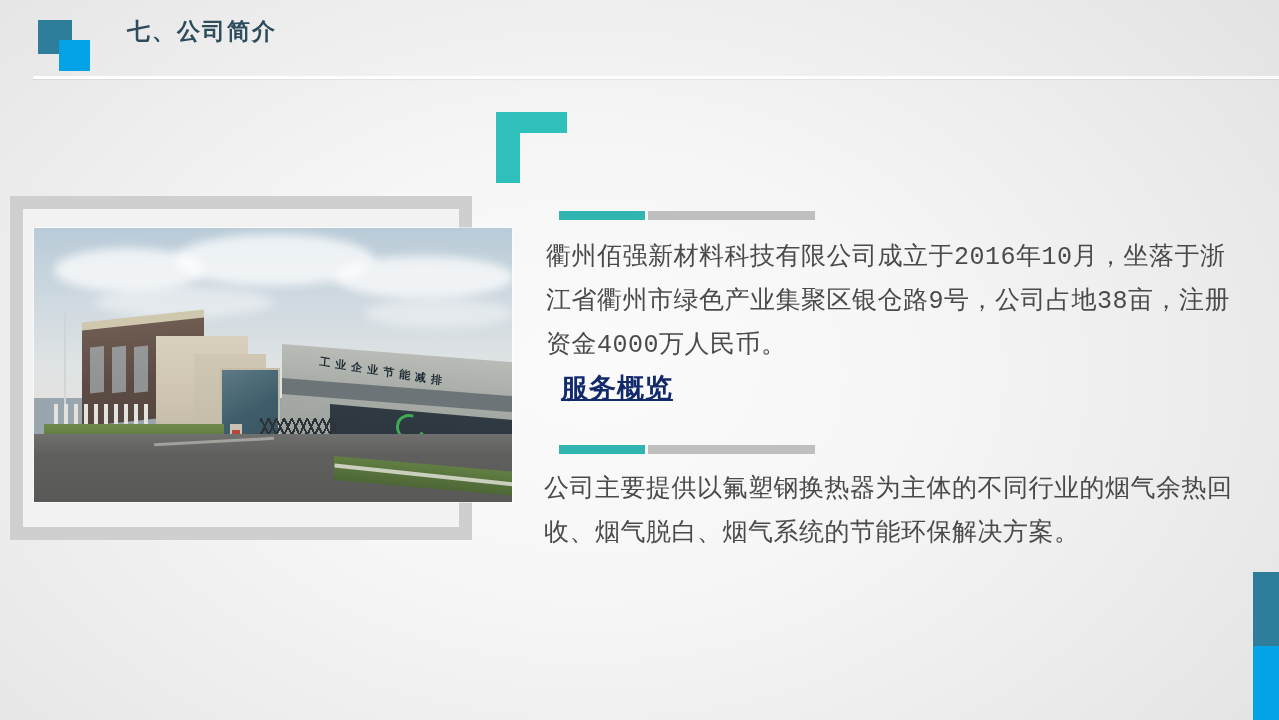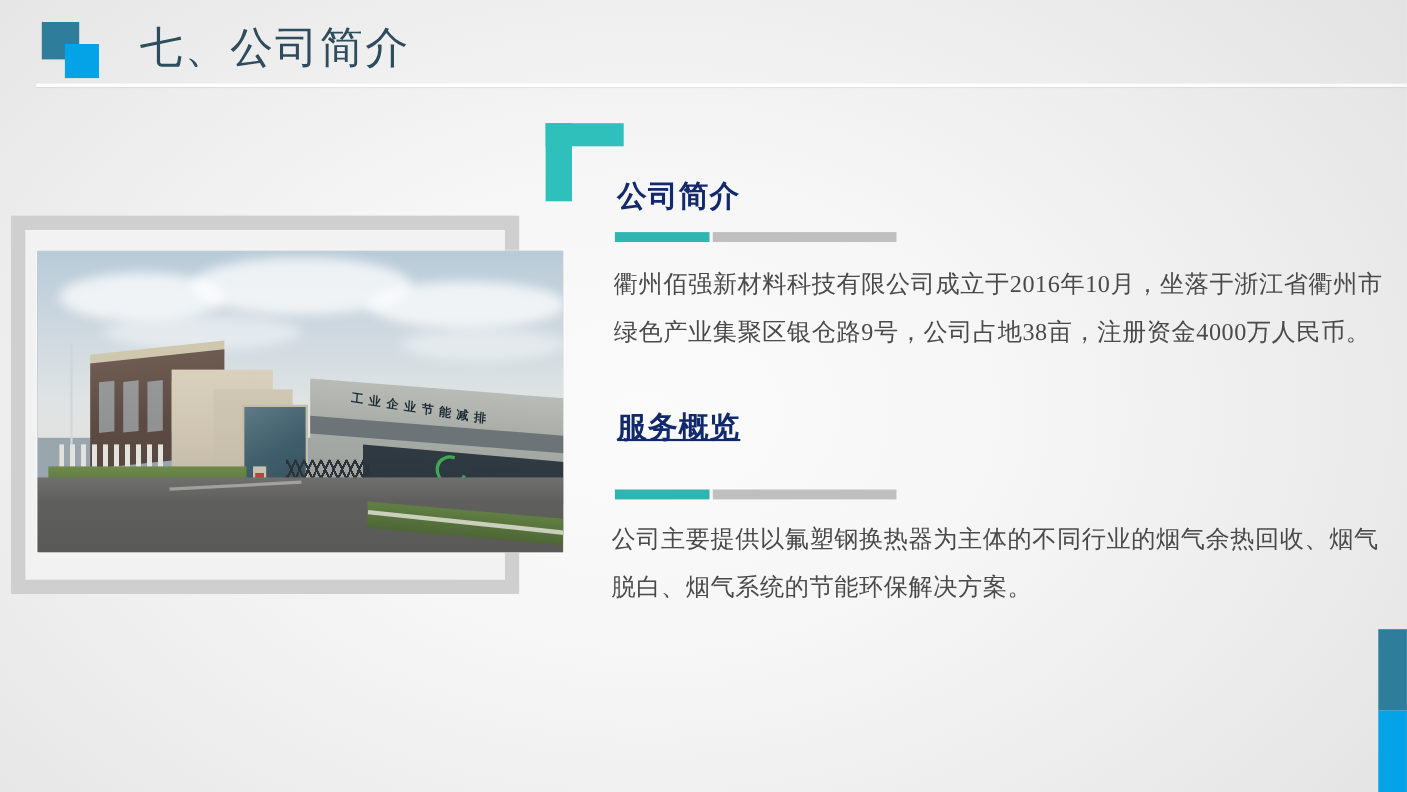--- a/index.html
+++ b/index.html
@@ -27,22 +27,22 @@
   }
   .sq-bright {
     position: absolute;
     left: 59px; top: 40px;
     width: 31px; height: 31px;
     background: #04a3e8;
   }
   .slide-title {
     position: absolute;
     left: 127px; top: 16px;
-    font-size: 39px;
-    font-weight: normal;
+    font-size: 23px;
+    font-weight: bold;
     letter-spacing: 2px;
     color: #2d4c5c;
     white-space: nowrap;
   }
   .title-rule {
     position: absolute;
     left: 33px; top: 76px;
     width: 1246px; height: 3px;
     background: linear-gradient(to right, #ffffff 0%, #ffffff 75%, #fafafa 100%);
     box-shadow: 0 1px 1px rgba(150,150,150,0.18);
@@ -277,25 +277,24 @@
     position: absolute; left: 89px; top: 0;
     width: 167px; height: 9px;
     background: #bfbfbf;
   }
   .d-company { left: 559px; top: 211px; width: 256px; }
   .d-service { left: 559px; top: 445px; width: 256px; }
 
   .body-text {
     position: absolute;
     color: #4a4a4a;
-    font-size: 22px;
+    font-size: 25px;
     line-height: 44px;
-    font-family: Liberation Serif, serif;
+    font-family: Liberation Mono, monospace;
     letter-spacing: 0.5px;
-    margin-left: 12px;
   }
   .p-company {
     left: 546px; top: 236px;
     width: 700px;
   }
   .p-service {
     left: 544px; top: 468px;
     width: 700px;
   }
 
@@ -365,21 +364,20 @@
       <div class="ph-road"></div>
       <div class="ph-grass2"></div>
       <div class="ph-road-line"></div>
       <div class="ph-road-line2"></div>
     </div>
   </div>
 
   <div class="corner-bracket-h"></div>
   <div class="corner-bracket-v"></div>
 
-  <div class="section-heading h-company">公司简介</div>
   <div class="divider d-company">
     <div class="seg-teal"></div>
     <div class="seg-gray"></div>
   </div>
   <div class="body-text p-company">衢州佰强新材料科技有限公司成立于2016年10月，坐落于浙江省衢州市绿色产业集聚区银仓路9号，公司占地38亩，注册资金4000万人民币。</div>
 
   <div class="section-heading h-service">服务概览</div>
   <div class="divider d-service">
     <div class="seg-teal"></div>
     <div class="seg-gray"></div>

